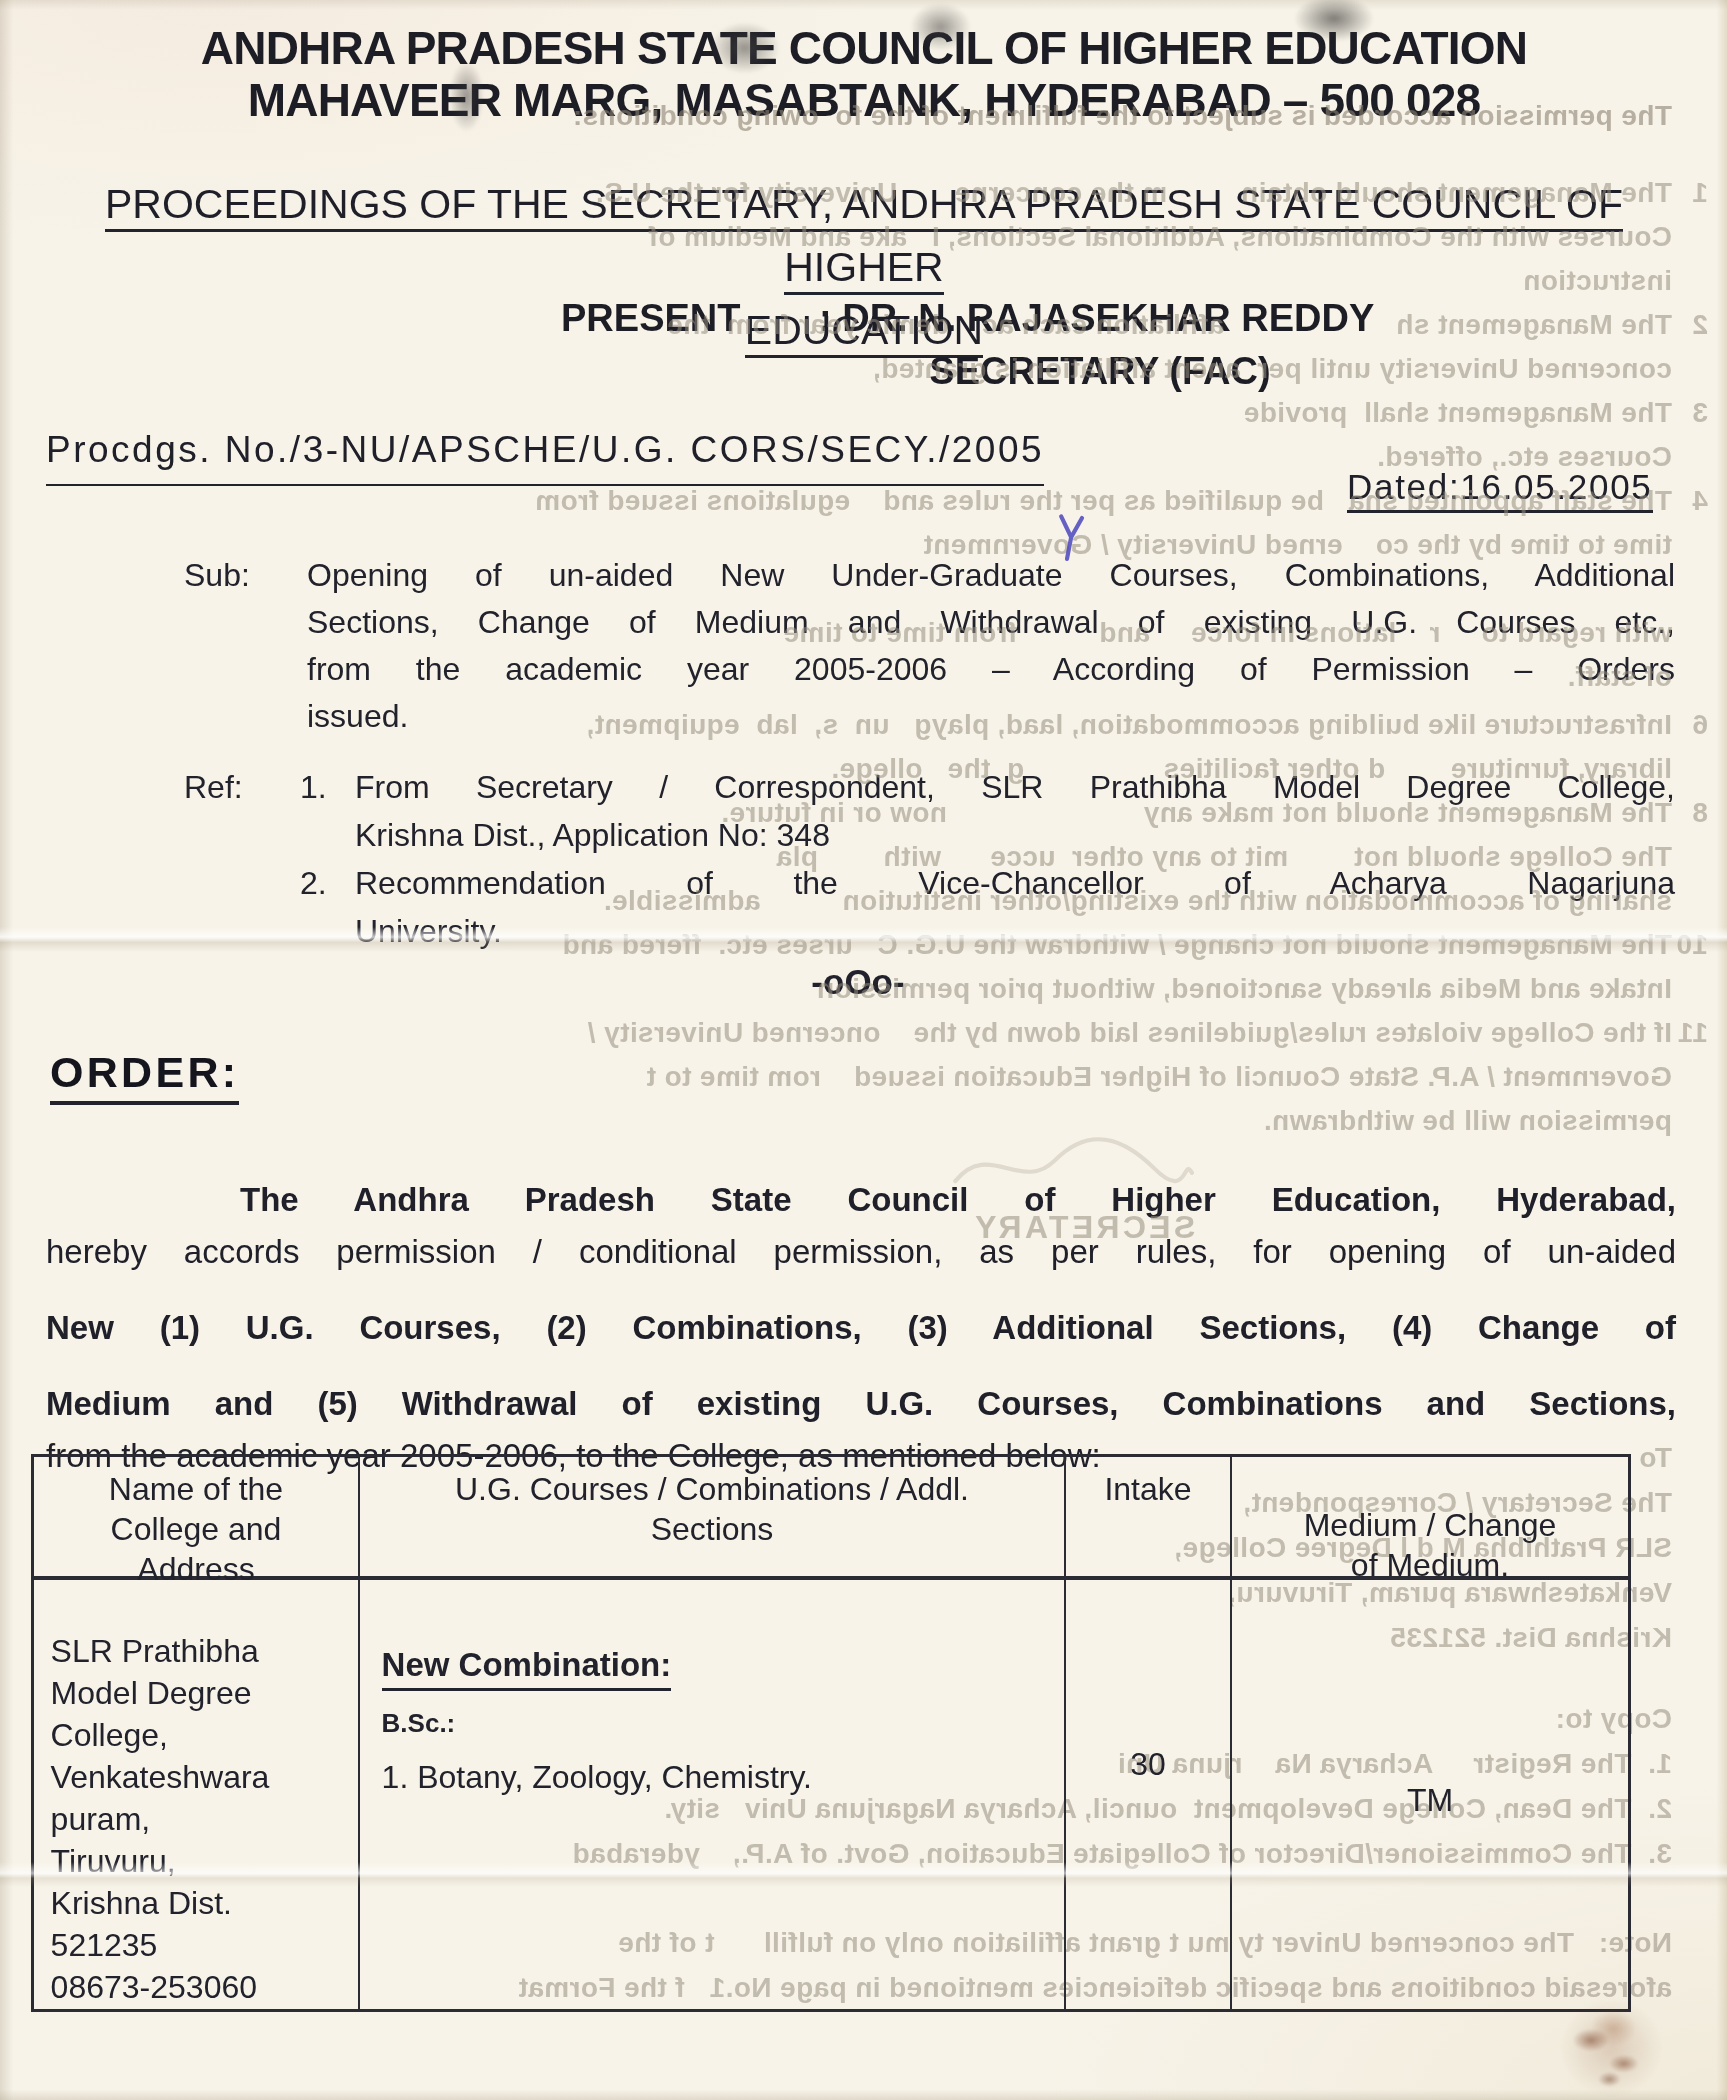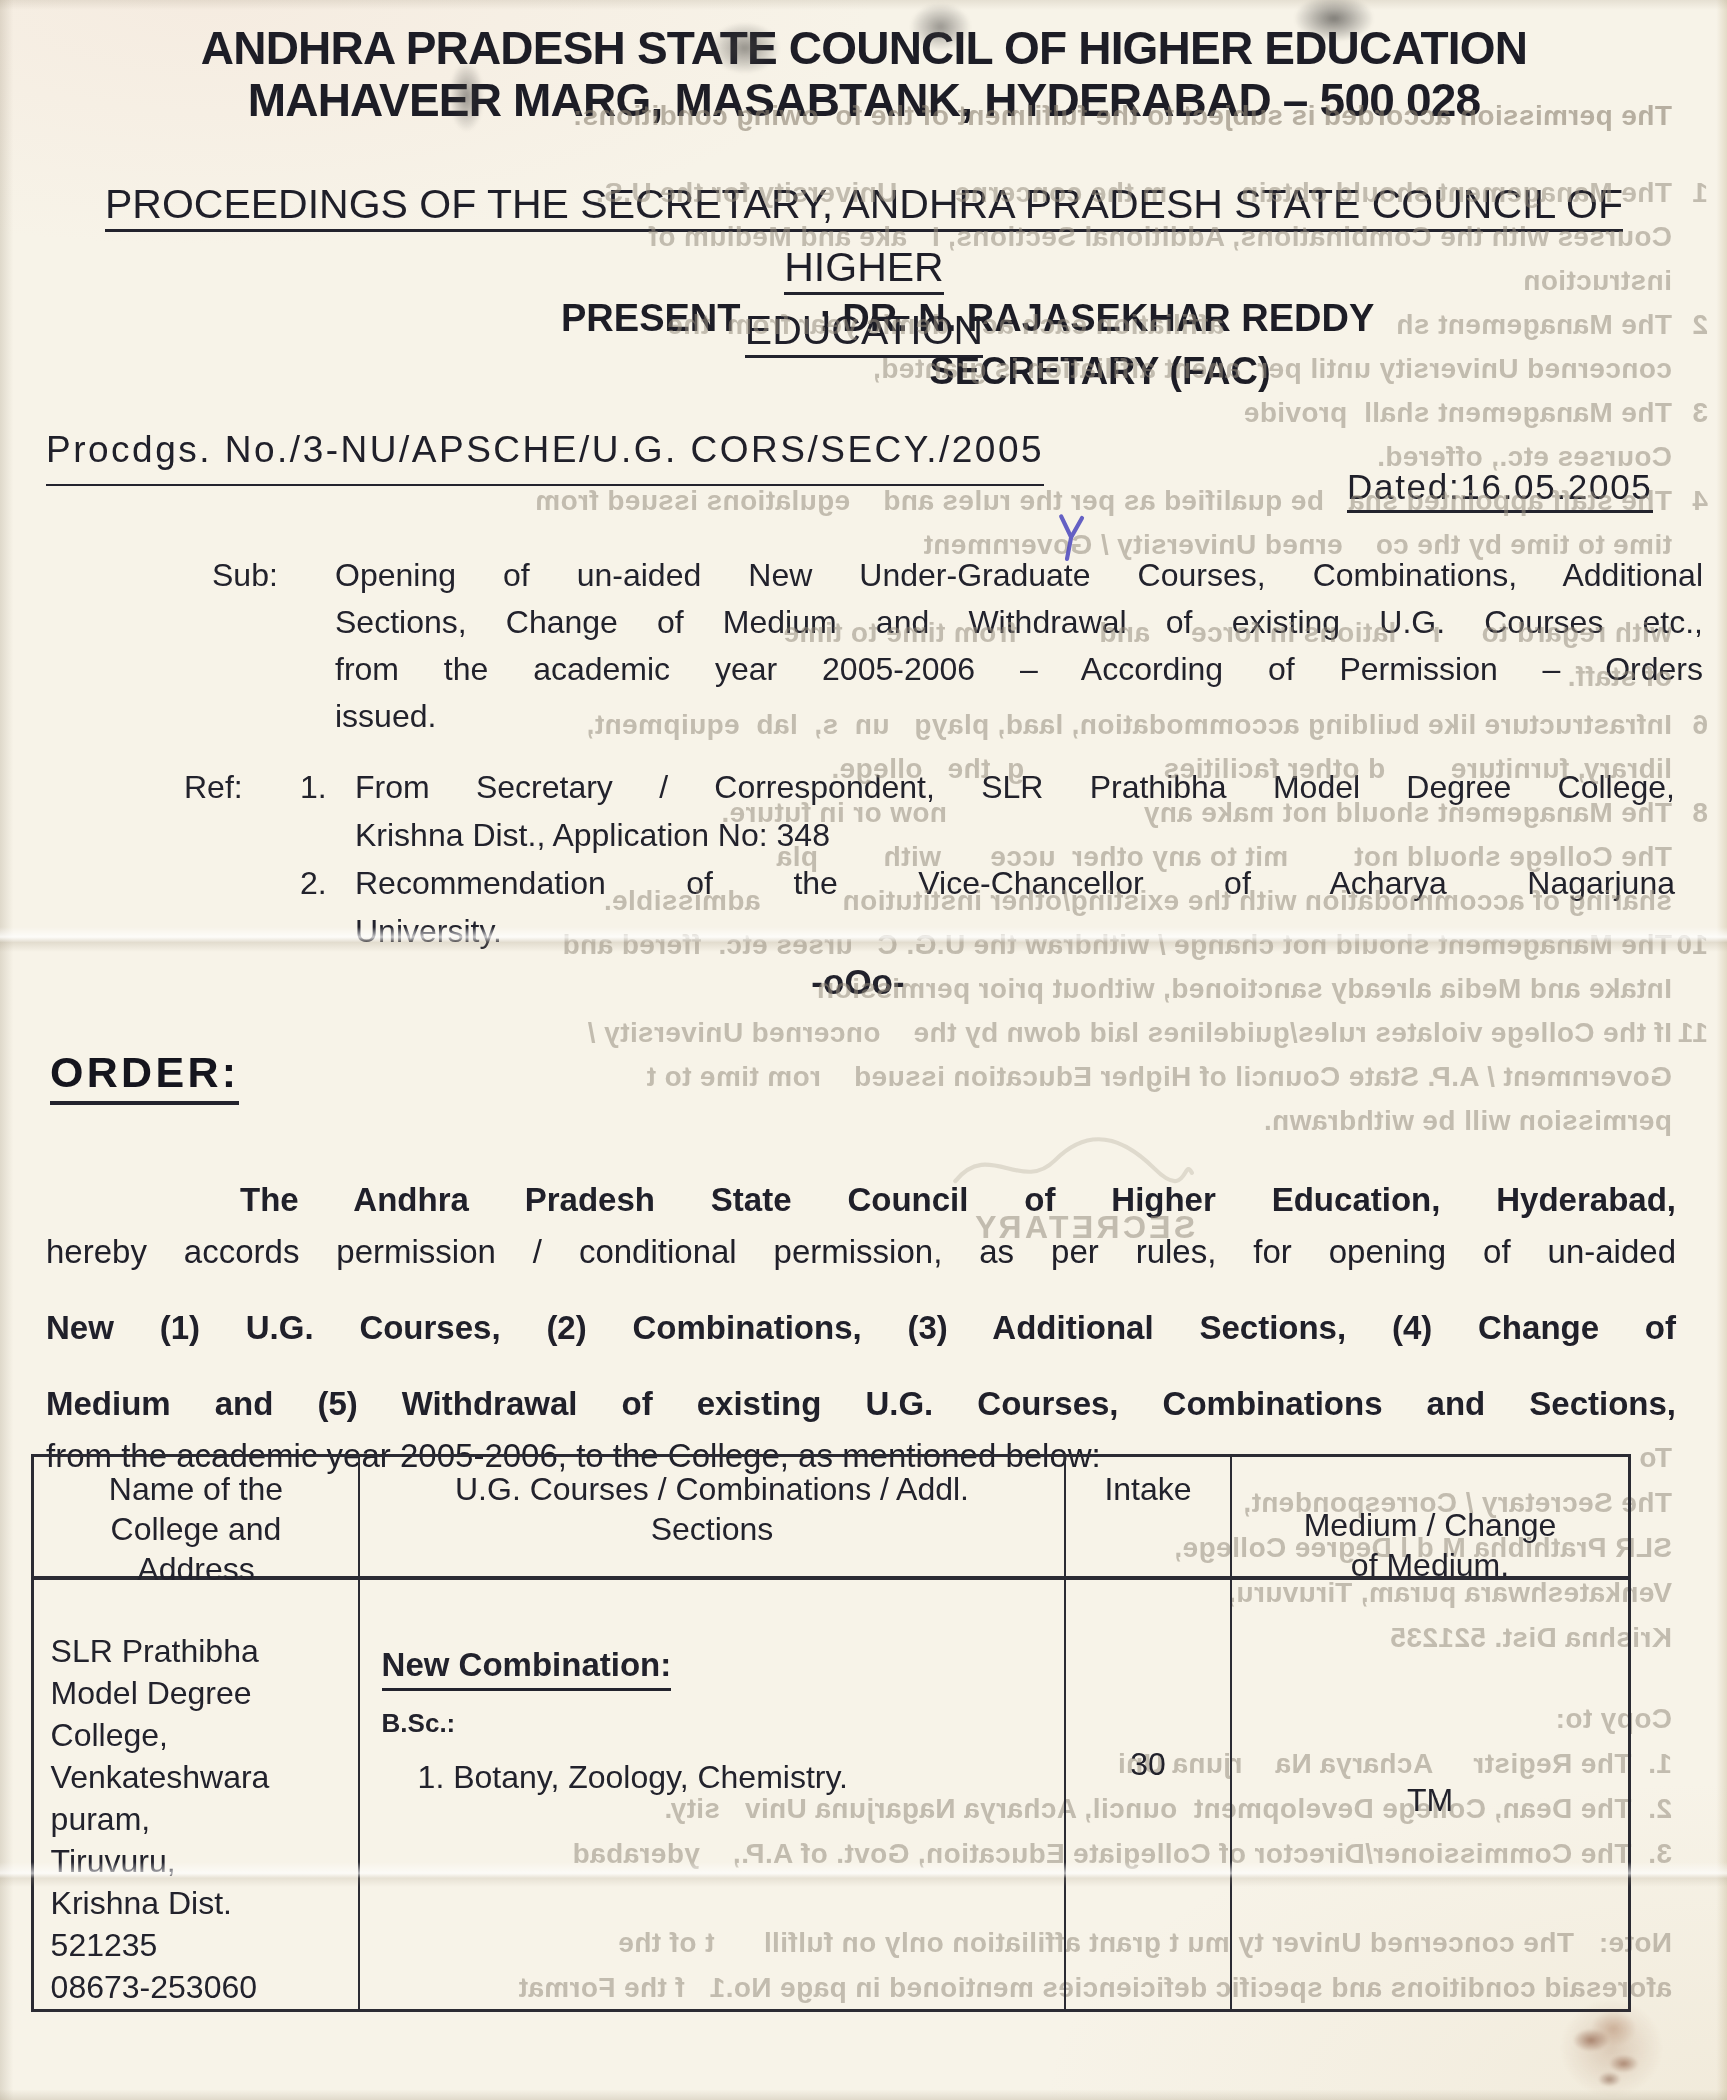--- a/index.html
+++ b/index.html
@@ -29,21 +29,21 @@
   .title .u4{padding-bottom:1.7px;}
 
   .present{top:292px;left:561px;font-weight:bold;font-size:38px;line-height:53px;
            display:grid;grid-template-columns:258px auto;color:#1d1d26;}
   .present .desig{grid-column:2;padding-left:15px;width:532px;text-align:center;}
 
   .procno{top:429px;left:46px;font-size:37px;letter-spacing:2.5px;color:#20202a;}
   .dated{top:467px;left:1347px;font-size:35px;letter-spacing:1.7px;font-weight:normal;color:#20202a;}
 
   .sub{top:552px;left:184px;width:1491px;font-size:32px;line-height:47px;
-       display:grid;grid-template-columns:123px 1fr;margin-left:28px;}
+       display:grid;grid-template-columns:123px 1fr;}
   .sub .lines div{min-height:47px;}
 
   .ref{top:763px;left:184px;width:1491px;font-size:32px;line-height:48px;
        display:grid;grid-template-columns:116px 55px 1fr;}
   .ref .num{grid-column:2;}
   .ref .itm{grid-column:3;}
 
   .divider{top:962px;left:0;width:1716px;text-align:center;font-size:35px;font-weight:bold;}
 
   .order-label{top:1048px;left:50px;font-size:43px;font-weight:bold;letter-spacing:3.3px;color:#15151e;}
@@ -55,21 +55,21 @@
        border:3.3px solid #2b2b33;z-index:3;display:grid;
        grid-template-columns:326px 706px 166px 1fr;grid-template-rows:123px 1fr;
        font-size:32px;}
   .tbl .cell{border-right:2.5px solid #2b2b33;}
   .tbl .cell:nth-child(4n){border-right:none;margin-top:36px;}
   .tbl .hc{border-bottom:4.2px solid #2b2b33;text-align:center;padding-top:11.6px;line-height:40px;}
   .tbl .bc1{padding:50px 15px 0 16.6px;line-height:42px;}
   .tbl .bc2{padding:66px 0 0 21.6px;}
   .tbl .bc2 .heading{font-weight:bold;font-size:33px;display:inline-block;}
   .tbl .bc2 .subheading{font-weight:bold;font-size:26px;margin-top:17px;}
-  .tbl .bc2 .item{margin-top:20px;font-size:32px;margin-left:36px;}
+  .tbl .bc2 .item{margin-top:20px;font-size:32px;}
   .tbl .bcC{text-align:center;padding-top:166px;}
 
   .bleed{position:absolute;transform:scaleX(-1);color:rgba(151,142,128,.55);
          font-weight:bold;font-size:28px;white-space:pre;z-index:1;
          filter:blur(0.5px);letter-spacing:0.4px;}
   .bl{left:143px;width:1529px;text-align:left;}
   .bnum{left:1668px;width:40px;text-align:left;}
   .bsec{left:905px;width:357px;text-align:center;letter-spacing:3.3px;font-size:32px;}
 
   .crease{position:absolute;left:0;width:100%;height:25px;z-index:6;pointer-events:none;}

